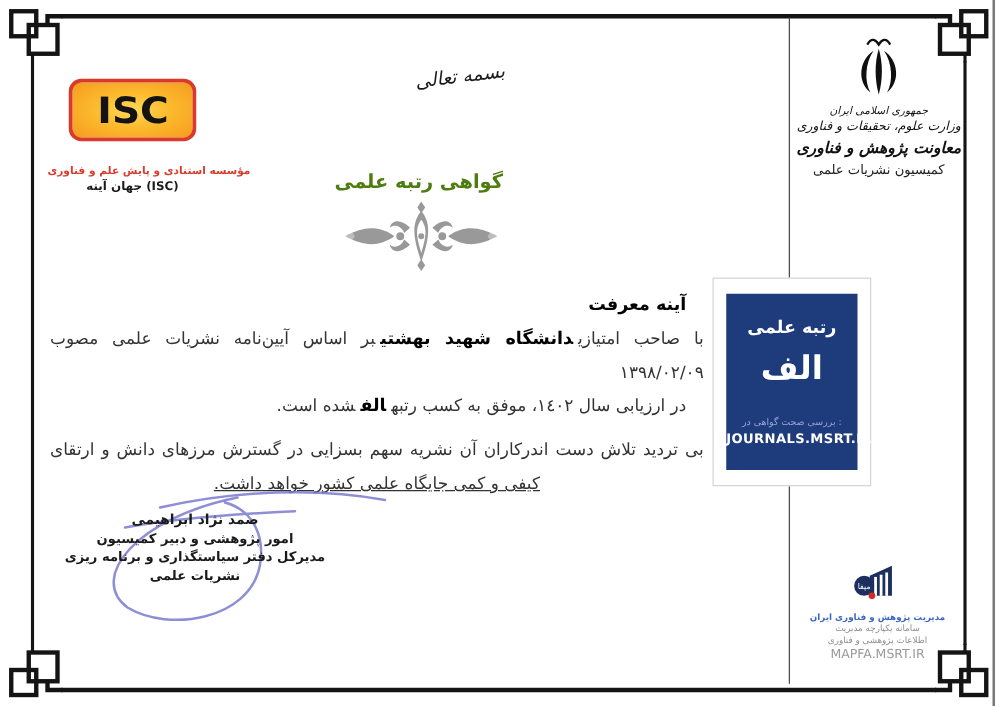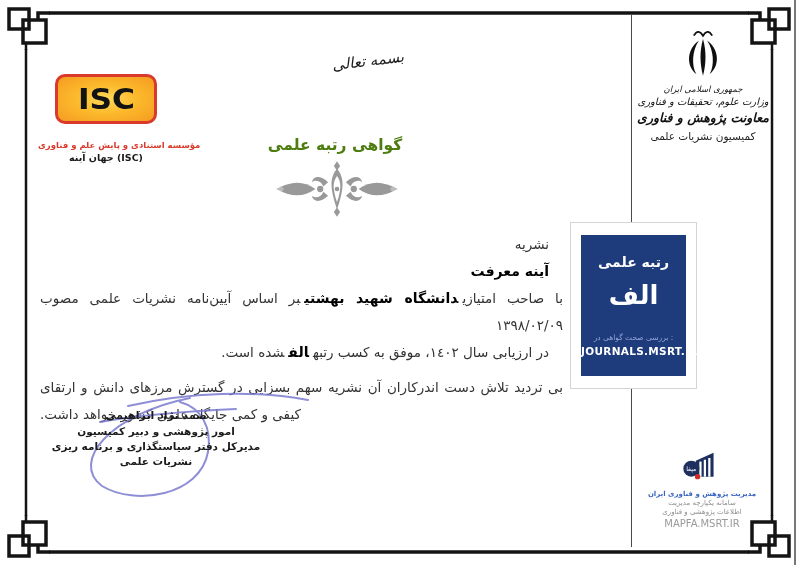--- a/index.html
+++ b/index.html
@@ -6,25 +6,25 @@
   body{
     width:798px;height:565px;position:relative;overflow:hidden;
     background:#ffffff;font-family:"DejaVu Sans",sans-serif;color:#222;
   }
   .abs{position:absolute;}
   
   .frame{position:absolute;left:0;top:0;width:798px;height:565px;pointer-events:none;}
   .page-right-edge{position:absolute;right:2px;top:0;width:2px;height:565px;background:#4b4b4b;opacity:.75;}
   
   .isc{left:38px;top:58px;width:136px;text-align:center;}
-  .isc-box{width:96px;height:44px;margin:16px auto;border:3px solid #d93a2b;border-radius:10px;
+  .isc-box{width:96px;height:44px;margin:5px auto;border:3px solid #d93a2b;border-radius:10px;
     background:radial-gradient(ellipse at center,#ffd95a 0%,#fcba2d 45%,#f59b20 100%);
     display:flex;align-items:center;justify-content:center;}
   .isc-acronym{font-size:29px;font-weight:bold;color:#131313;transform:scaleX(1.08);line-height:1;}
-  .isc-l1{color:#d93a2b;font-size:8.5px;font-weight:bold;margin-top:5px;white-space:nowrap;text-align:right;}
+  .isc-l1{color:#d93a2b;font-size:8.5px;font-weight:bold;margin-top:19px;white-space:nowrap;text-align:right;}
   .isc-l2{color:#1a1a1a;font-size:9.5px;font-weight:bold;margin-top:2px;}
   
   .bismillah{left:303px;top:52px;width:130px;text-align:center;font-size:15px;font-style:italic;
     transform:rotate(-7deg);color:#1a1a1a;}
   
   .gov{left:634px;top:26px;width:138px;text-align:center;color:#111;}
   .gov svg{display:block;margin:0 auto;}
   .gov-l1{font-size:8.5px;font-style:italic;margin-top:2px;}
   .gov-l2{font-size:10px;font-style:italic;margin-top:2px;}
   .gov-l3{font-size:12.5px;font-style:italic;font-weight:bold;margin-top:3px;}
@@ -34,21 +34,21 @@
   .ornament{left:274px;top:158px;width:126px;height:62px;}
   
   .divider{left:631px;top:14px;width:1px;height:533px;background:#4a4a4a;}
   
   .body-text{left:40px;top:231px;width:523px;direction:rtl;text-align:right;color:#333;font-size:13.5px;}
   .b-line{line-height:27px;padding-right:14px;}
   .journal{font-weight:bold;color:#000;font-size:14px;}
   .b-just{text-align:justify;text-align-last:justify;padding-right:0;}
   .hl{font-weight:bold;color:#000;font-size:14px;margin:0 4px;}
   .p2{margin-top:8px;}
-  .p2 .c{text-align:left;padding-right:0;}
+  .p2 .c{text-align:center;padding-right:0;text-decoration:underline;}
   
   .rankbox{left:570px;top:222px;width:127px;height:167px;background:#fff;border:1px solid #d5d5d5;box-sizing:border-box;}
   .rank-inner{position:absolute;left:10px;right:10px;top:12px;bottom:12px;background:#1e3b7c;color:#fff;text-align:center;}
   .rank-caption{margin-top:19px;font-size:14px;font-weight:bold;}
   .rank-value{margin-top:12px;font-size:26px;font-weight:bold;line-height:1;}
   .rank-verify{margin-top:25px;font-size:7.5px;color:#95a6d8;}
   .rank-url{margin-top:3px;font-size:10.5px;font-weight:bold;letter-spacing:.3px;}
   
   .sig{left:48px;top:409px;width:216px;text-align:center;direction:rtl;color:#1a1a1a;}
   .sig-name{font-size:11px;font-weight:bold;}
@@ -130,21 +130,20 @@
     <path d="M120 2 L126 11 L120 20 L114 11 Z"></path>
     <path d="M120 108 L126 99 L120 90 L114 99 Z"></path>
   </g>
   <use href="#orn-side"></use>
   <use href="#orn-side" transform="translate(240,0) scale(-1,1)"></use>
 </svg>
 
 <div class="abs divider"></div>
 
 <div class="abs body-text">
-  <div class="b-line">نشریه</div>
   <div class="b-line journal">آینه معرفت</div>
   <div class="b-line b-just"><span>با صاحب امتیازی</span><span class="hl">دانشگاه شهید بهشتی</span><span>بر اساس آیین‌نامه نشریات علمی مصوب ١٣٩٨/٠٢/٠٩</span></div>
   <div class="b-line"><span>در ارزیابی سال ١٤٠٢، موفق به کسب رتبه</span><span class="hl">الف</span><span>شده است.</span></div>
   <div class="p2">
     <div class="b-line b-just">بی تردید تلاش دست اندرکاران آن نشریه سهم بسزایی در گسترش مرزهای دانش و ارتقای</div>
     <div class="b-line c">کیفی و کمی جایگاه علمی کشور خواهد داشت.</div>
   </div>
 </div>
 
 <div class="abs rankbox">

